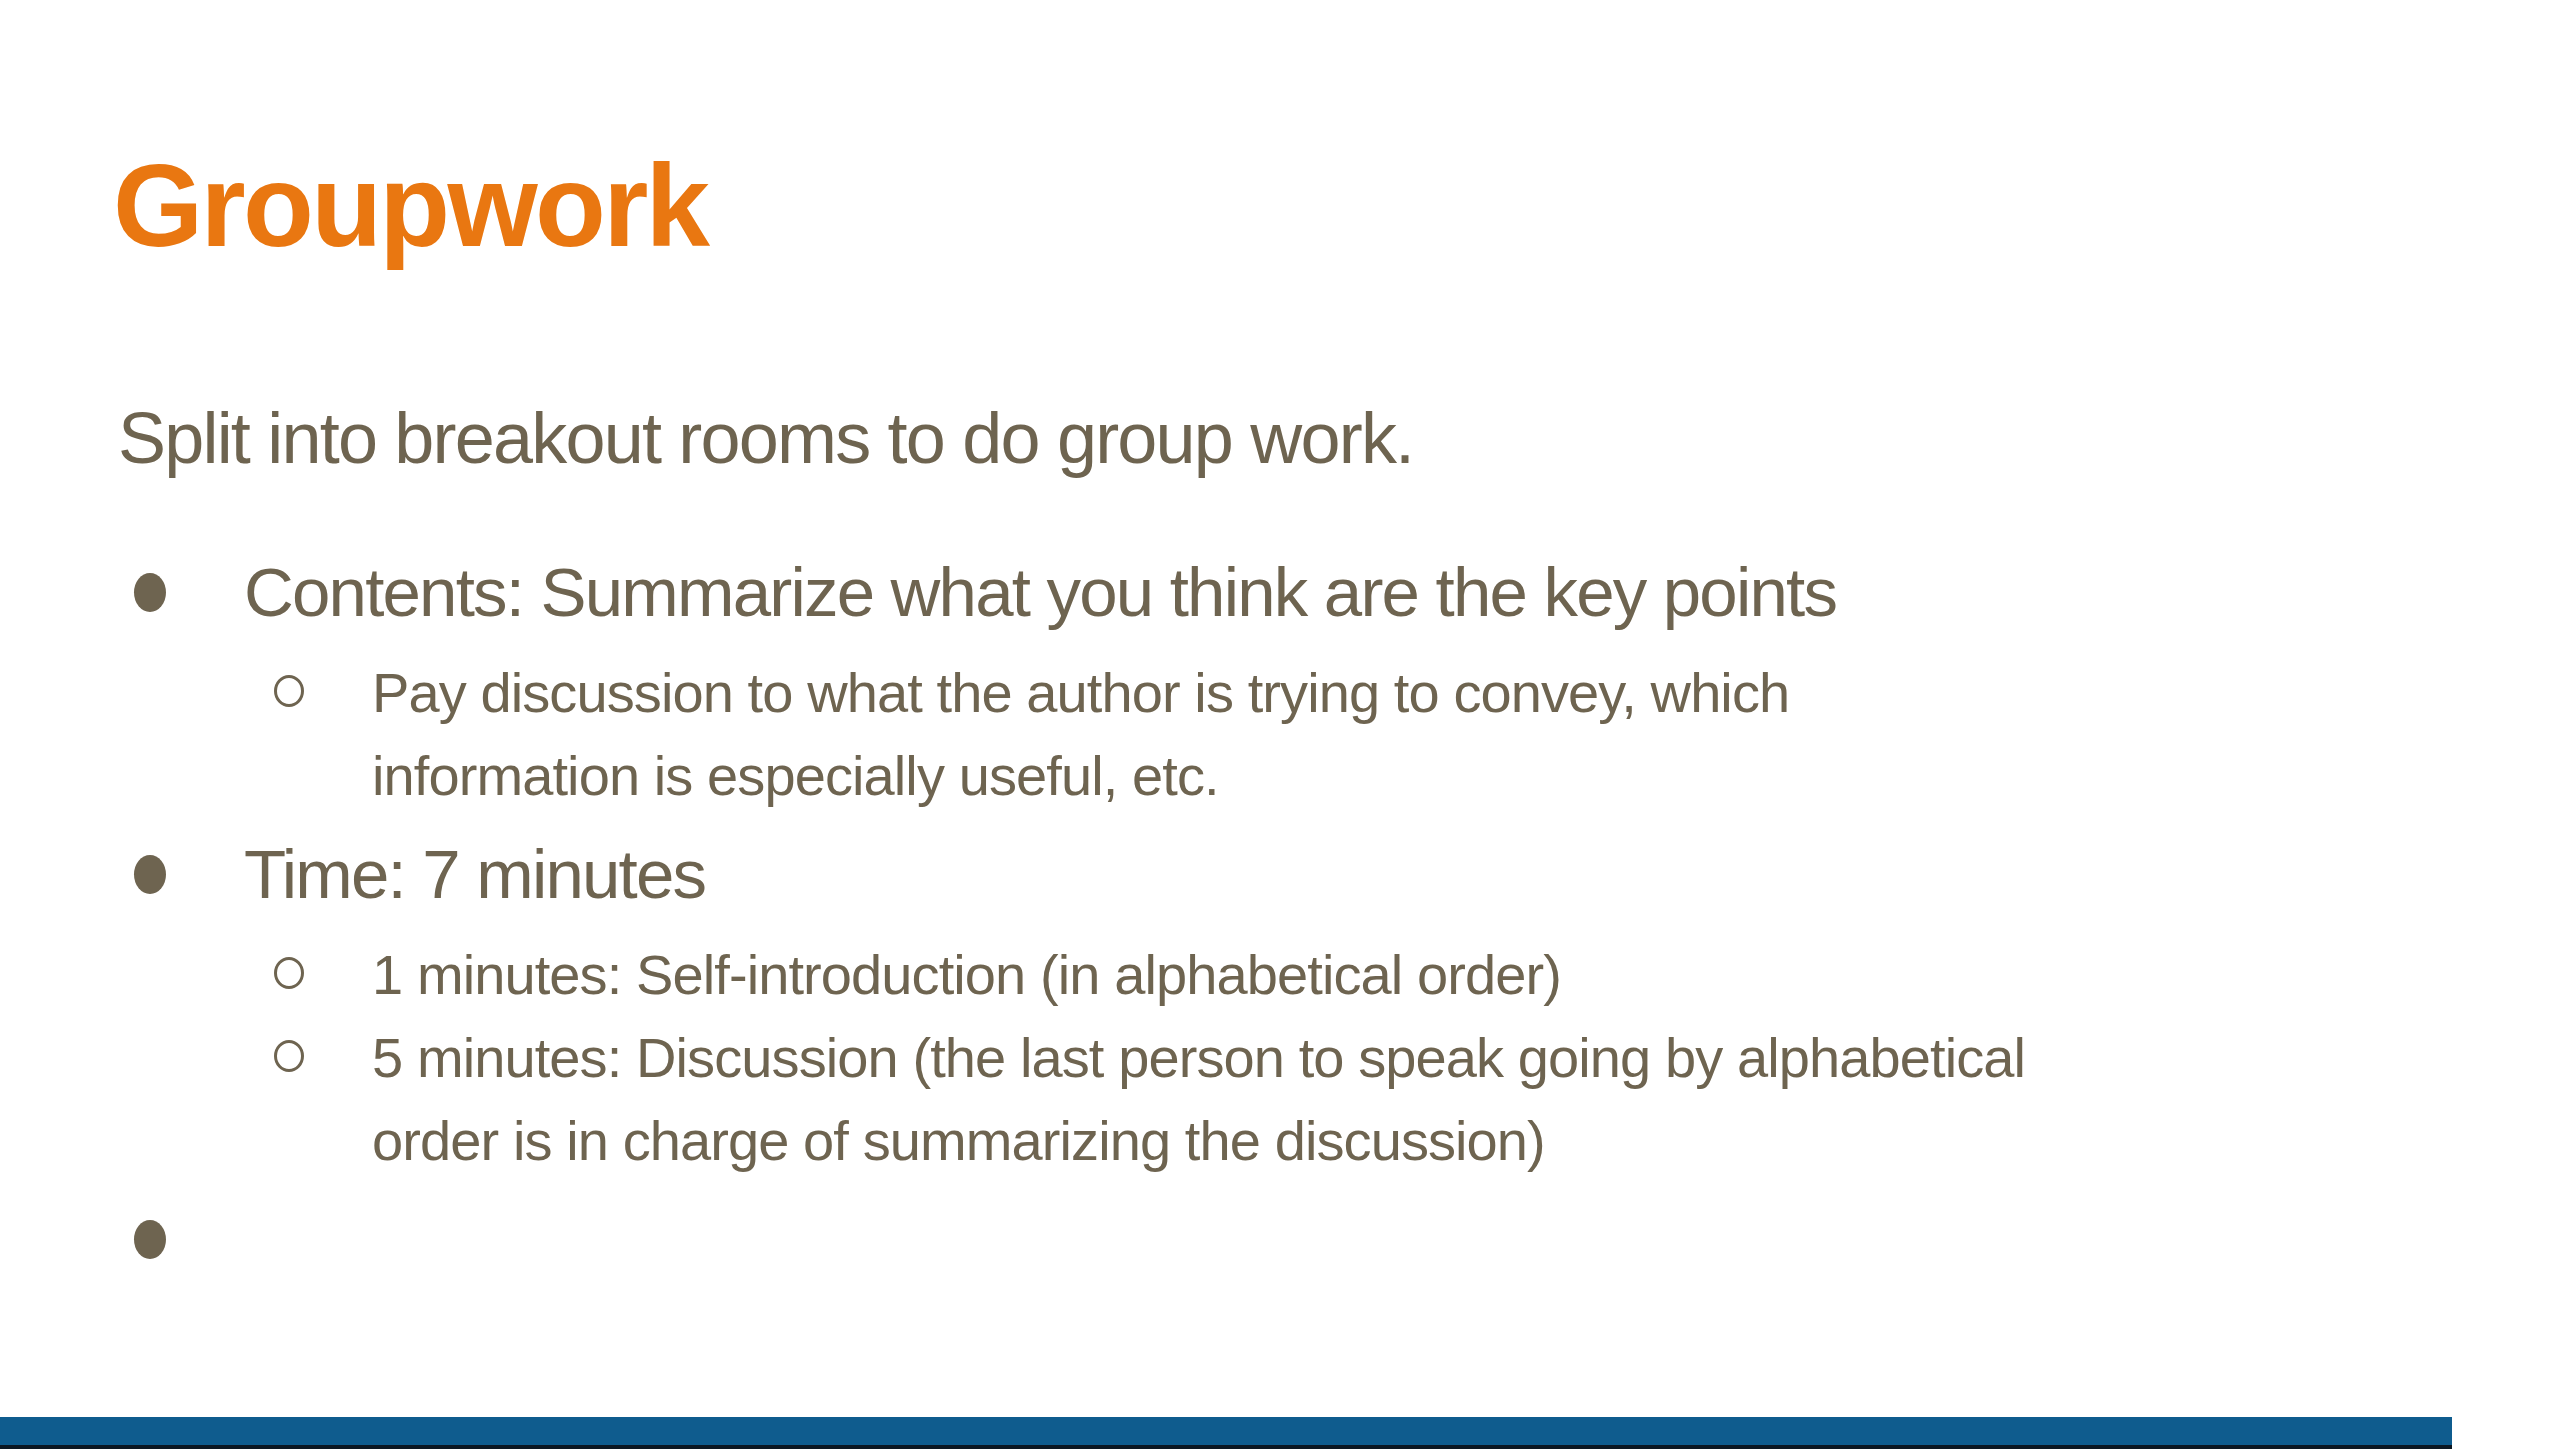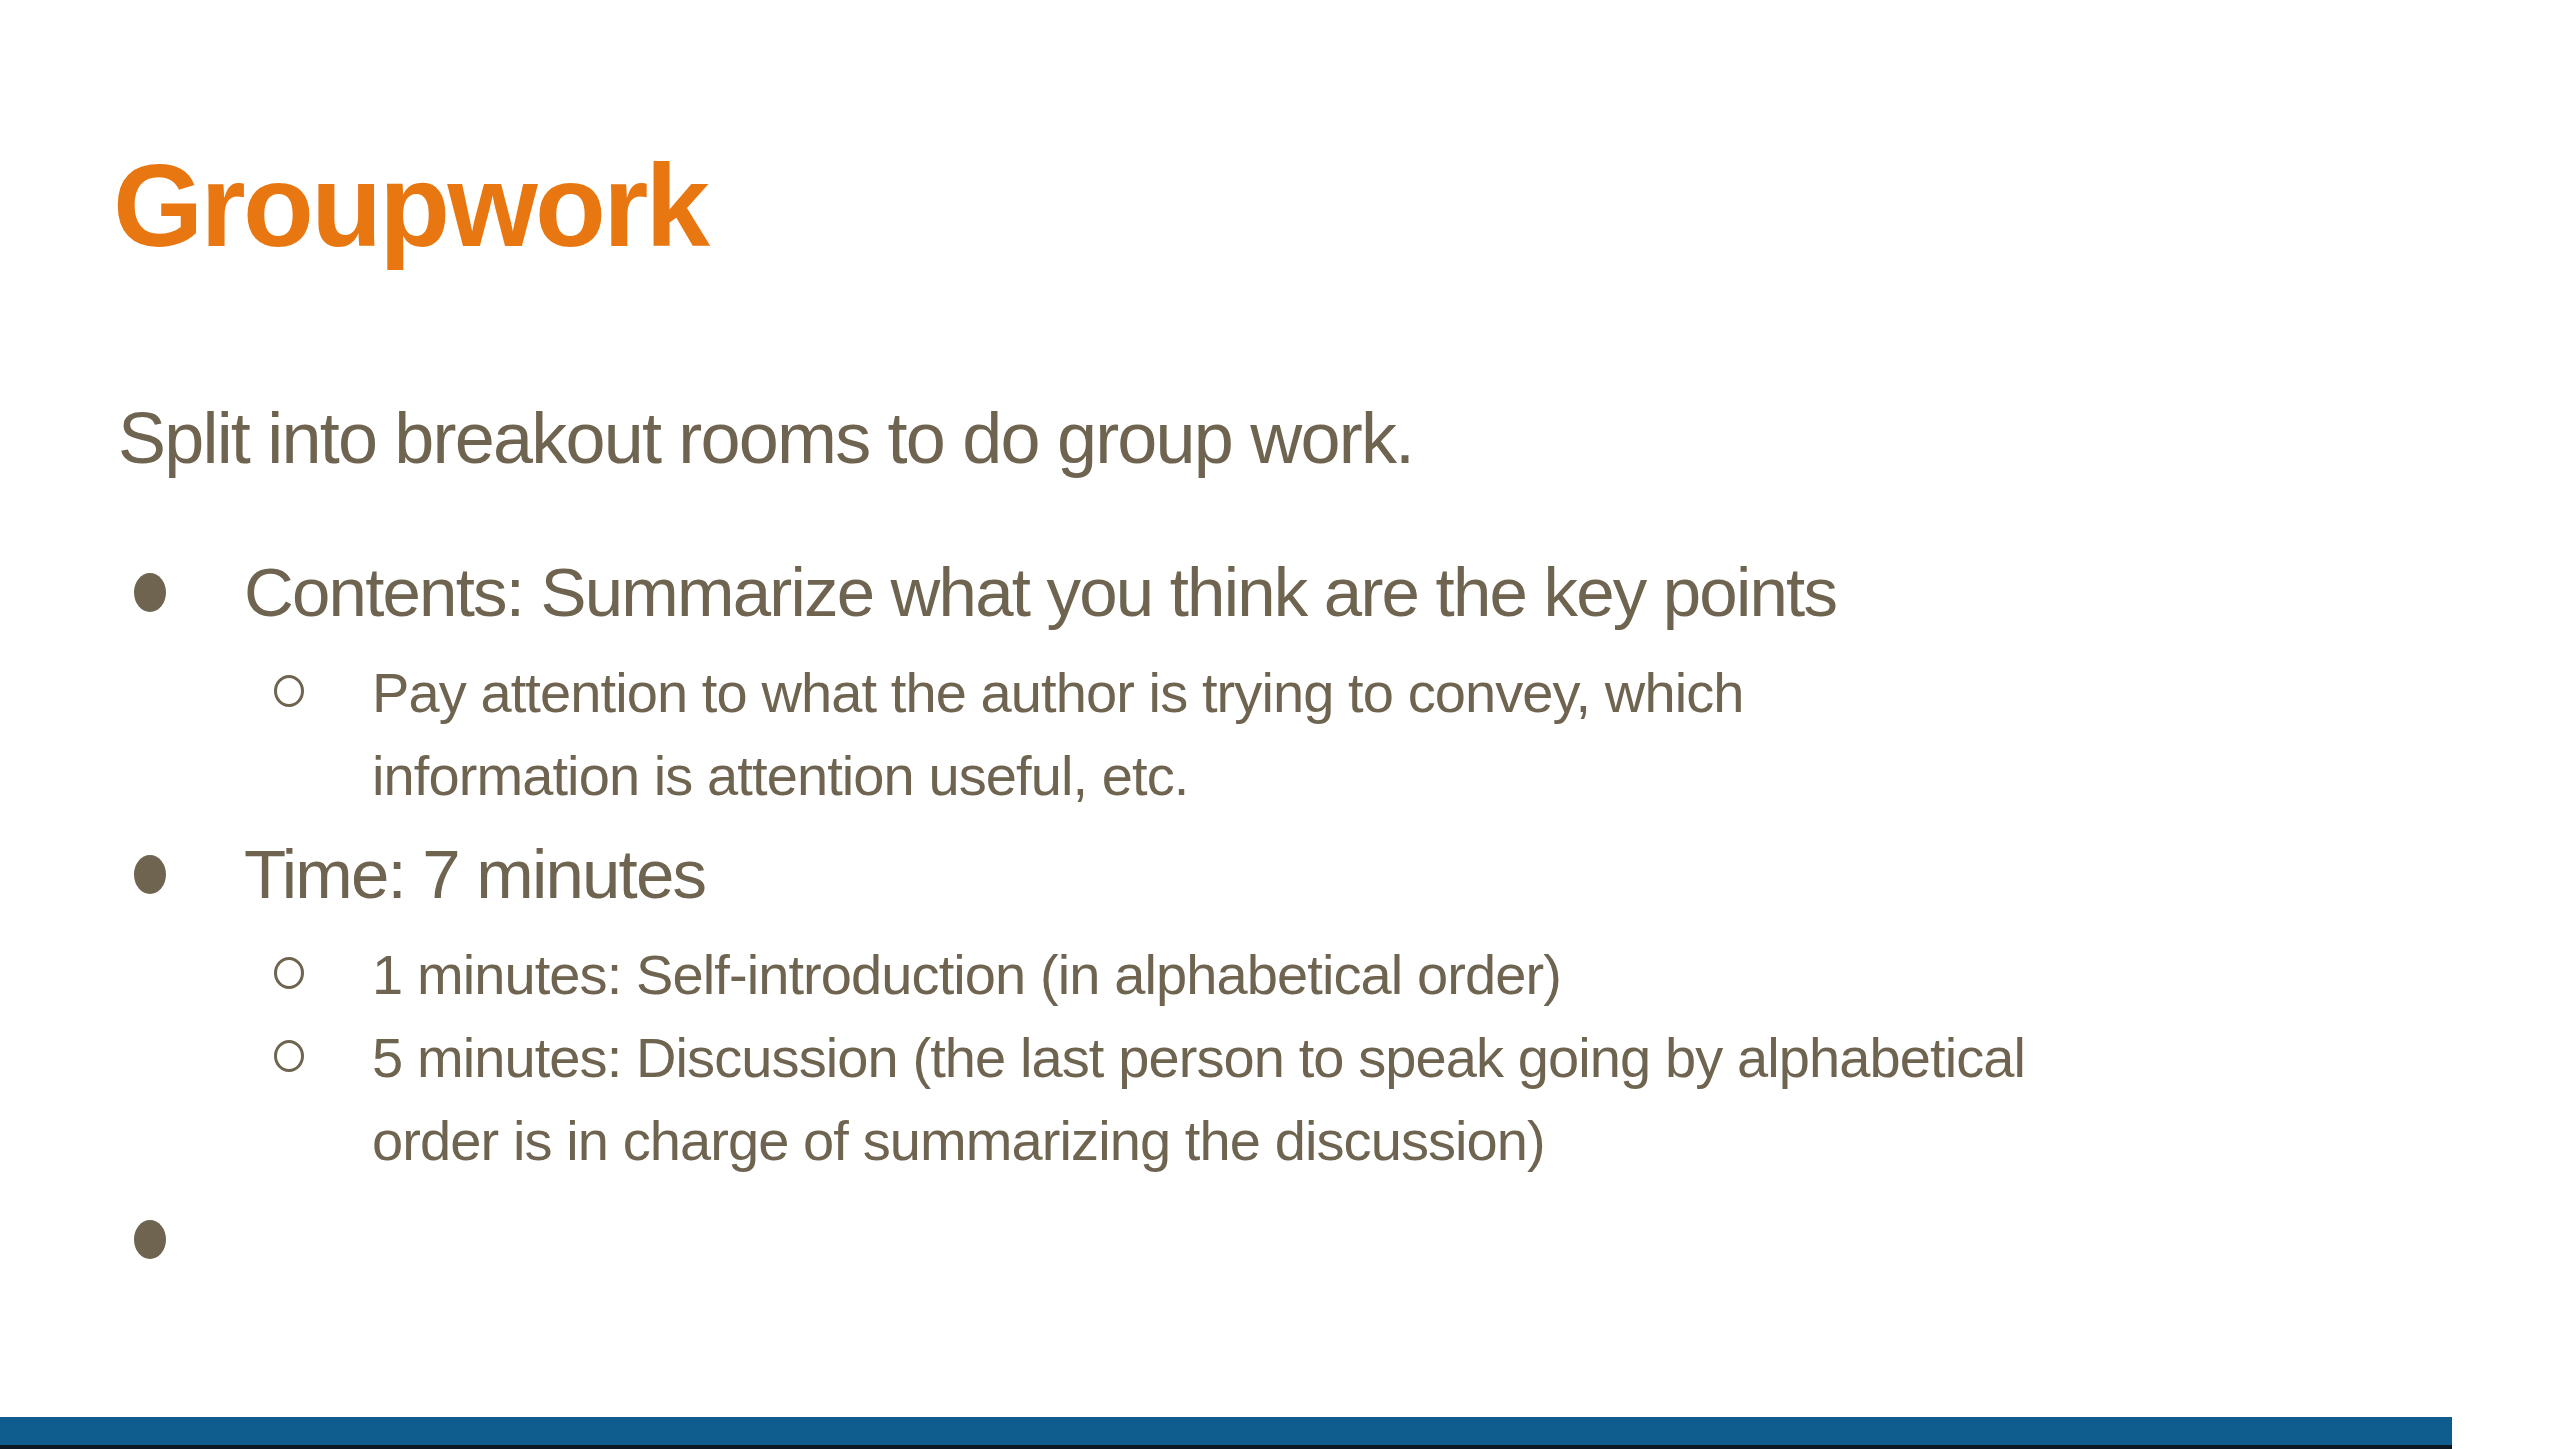--- a/index.html
+++ b/index.html
@@ -111,22 +111,22 @@
     <div class="item l1">
       <span class="dot"></span>
       <div class="lines">
         <div class="line">Contents: Summarize what you think are the key points</div>
       </div>
     </div>
 
     <div class="item l2">
       <span class="circle"></span>
       <div class="lines">
-        <div class="line">Pay attention to what the author is trying to convey, which</div>
-        <div class="line">information is attention useful, etc.</div>
+        <div class="line">Pay discussion to what the author is trying to convey, which</div>
+        <div class="line">information is especially useful, etc.</div>
       </div>
     </div>
 
     <div class="item l1">
       <span class="dot"></span>
       <div class="lines">
         <div class="line">Time: 7 minutes</div>
       </div>
     </div>
 

